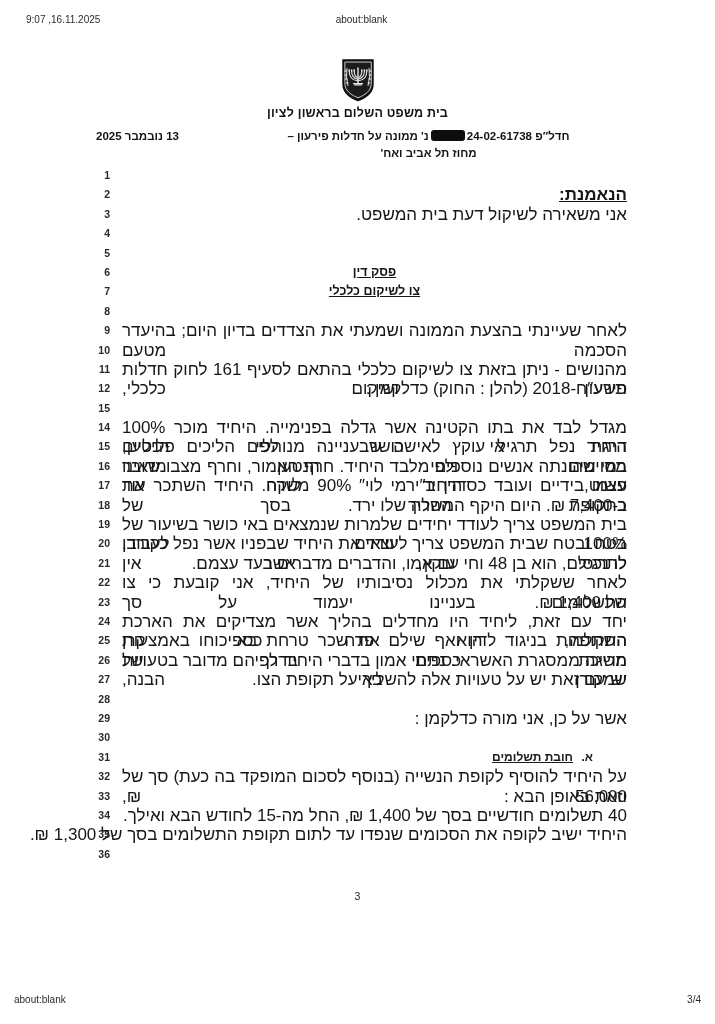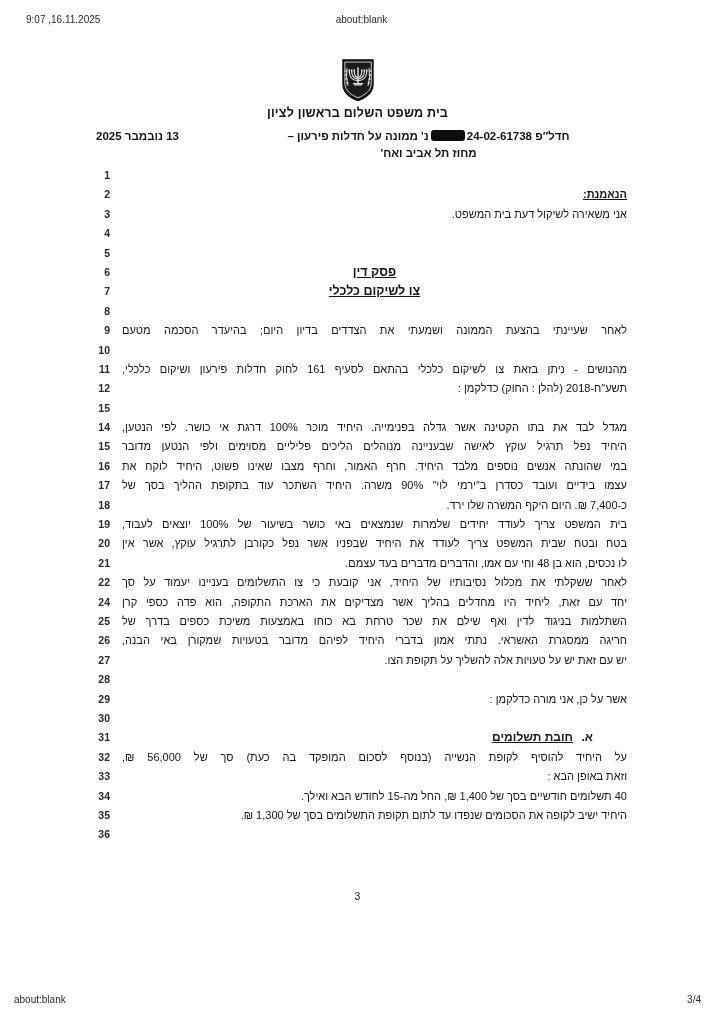--- a/index.html
+++ b/index.html
@@ -162,21 +162,21 @@
     font-size: 10.5px;
     font-weight: bold;
     color: #2a2a2a;
   }
   .ltext {
     position: absolute;
     right: 88px;
     left: 122px;
     top: 0;
     direction: rtl;
-    font-size: 11px;
+    font-size: 17px;
     line-height: 19.4px;
     color: #161616;
     white-space: nowrap;
   }
   .ltext.justify {
     white-space: normal;
     text-align: justify;
     text-align-last: justify;
   }
   .ltext.right   { text-align: right; }
@@ -364,20 +364,24 @@
       </div>
       <div class="line">
         <div class="lineno">21</div>
         <div class="ltext right">לו נכסים, הוא בן 48 וחי עם אמו, והדברים מדברים בעד עצמם.</div>
       </div>
       <div class="line">
         <div class="lineno">22</div>
         <div class="ltext justify">לאחר ששקלתי את מכלול נסיבותיו של היחיד, אני קובעת כי צו התשלומים בעניינו יעמוד על סך</div>
       </div>
       <div class="line">
+        <div class="lineno">23</div>
+        <div class="ltext right">של 1,400 ₪.</div>
+      </div>
+      <div class="line">
         <div class="lineno">24</div>
         <div class="ltext justify">יחד עם זאת, ליחיד היו מחדלים בהליך אשר מצדיקים את הארכת התקופה, הוא פדה כספי קרן</div>
       </div>
       <div class="line">
         <div class="lineno">25</div>
         <div class="ltext justify">השתלמות בניגוד לדין ואף שילם את שכר טרחת בא כוחו באמצעות משיכת כספים בדרך של</div>
       </div>
       <div class="line">
         <div class="lineno">26</div>
         <div class="ltext justify">חריגה ממסגרת האשראי. נתתי אמון בדברי היחיד לפיהם מדובר בטעויות שמקורן באי הבנה,</div>

